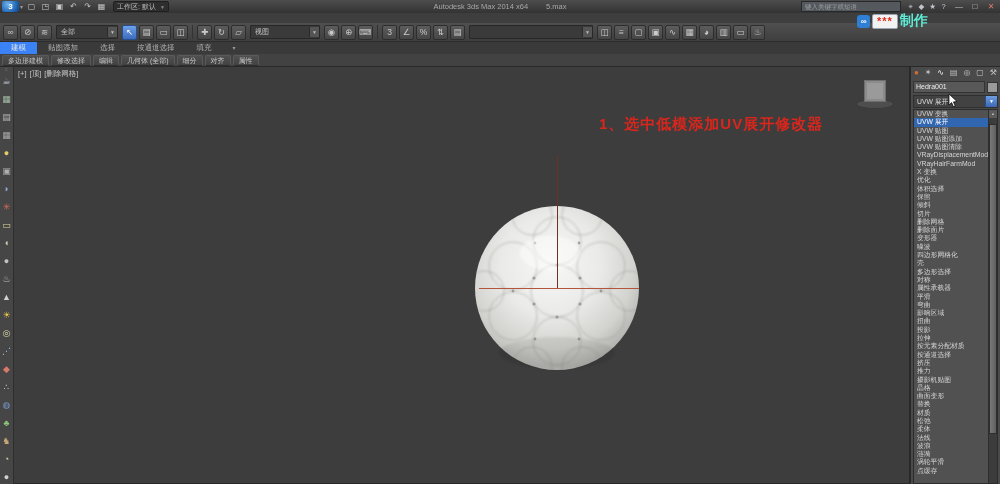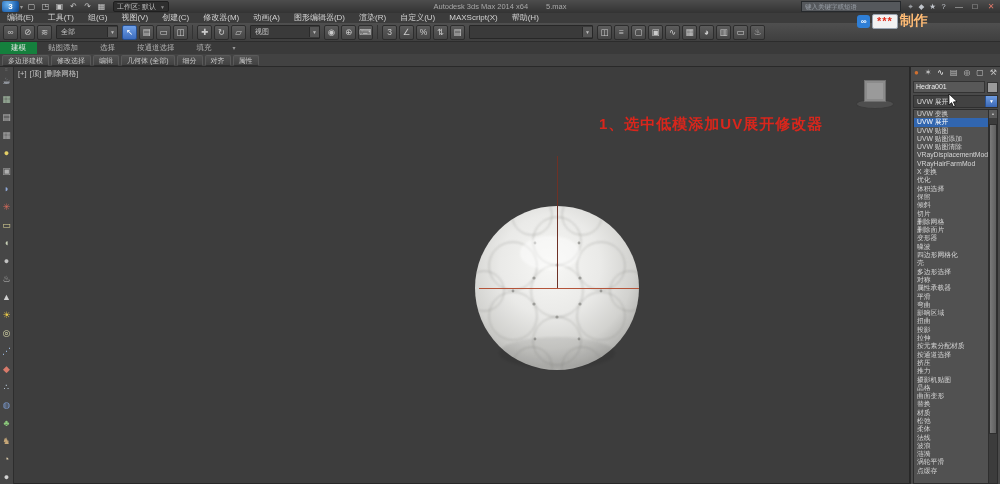--- a/index.html
+++ b/index.html
@@ -43,21 +43,21 @@
   .tbtn.active{background:linear-gradient(#6fa0e8,#3c6cbe);border-color:#274f8e;color:#fff;}
   .tcombo{height:12px;background:#3a3a3a;border:1px solid #272727;border-radius:1px;
     display:flex;align-items:center;color:#c8c8c8;font-size:7px;padding-left:4px;margin:0 2px;}
   .tcombo .caret{width:9px;height:10px;margin-left:auto;background:#555;border-left:1px solid #2a2a2a;
     color:#bbb;font-size:5px;text-align:center;line-height:10px;}
   .tsep{width:1px;height:14px;background:#333;margin:0 2px;}
   
   .ribbon-tabs{position:absolute;left:0;top:41px;width:1000px;height:13px;background:#3a3a3a;
     display:flex;align-items:flex-end;color:#b2b2b2;font-size:7.5px;z-index:27;}
   .rtab{padding:1px 11px;line-height:11px;}
-  .rtab.active{background:#15803d;color:#e9e9e9;border-radius:2px 2px 0 0;}
+  .rtab.active{background:#3b82f6;color:#e9e9e9;border-radius:2px 2px 0 0;}
   .rtab-extra{margin-left:10px;color:#999;font-size:6px;line-height:12px;}
   .ribbon-panels{position:absolute;left:0;top:54px;width:1000px;height:12px;background:#424242;
     border-bottom:1px solid #292929;display:flex;align-items:center;gap:2px;padding-left:2px;z-index:27;}
   .rpanel{background:linear-gradient(#505050,#424242);border:1px solid #5a5a5a;border-bottom-color:#2e2e2e;
     border-radius:2px;color:#c7c7c7;font-size:7px;padding:0 5px;line-height:9px;height:9px;}
   
   .leftbar{position:absolute;left:0;top:66px;width:13px;height:418px;background:#464646;
     border-right:1px solid #2d2d2d;display:flex;flex-direction:column;align-items:center;z-index:26;}
   .lb-handle{color:#6a6a6a;font-size:5px;line-height:6px;}
   .lb-icon{width:12px;height:18px;font-size:9px;line-height:18px;text-align:center;}
@@ -146,38 +146,23 @@
         </span>
       <span class="winbtn">—</span>
       <span class="winbtn">□</span>
       <span class="winbtn close">✕</span>
     </div>
   </div>
 
   <div class="watermark">
     <span class="wm-cloud">∞</span>
     <span class="wm-pill" style="color:#e02a1a">***</span>
-    <span class="wm-made" style="color:#fdba74">制作</span>
-  </div>
-
-  <div class="menubar">
-
-  <span class="menu-item">编辑(E)</span>
-      <span class="menu-item">工具(T)</span>
-      <span class="menu-item">组(G)</span>
-      <span class="menu-item">视图(V)</span>
-      <span class="menu-item">创建(C)</span>
-      <span class="menu-item">修改器(M)</span>
-      <span class="menu-item">动画(A)</span>
-      <span class="menu-item">图形编辑器(D)</span>
-      <span class="menu-item">渲染(R)</span>
-      <span class="menu-item">自定义(U)</span>
-      <span class="menu-item">MAXScript(X)</span>
-      <span class="menu-item">帮助(H)</span>
-    </div>
+    <span class="wm-made" style="color:#5eead4">制作</span>
+  </div>
+
 
   <div class="toolbar">
     <span class="tgroup">
 
     <span class="tbtn">∞</span>
         <span class="tbtn">⊘</span>
         <span class="tbtn">≋</span>
       </span>
     <span class="tcombo" style="width:56px">
       <span>全部</span>

